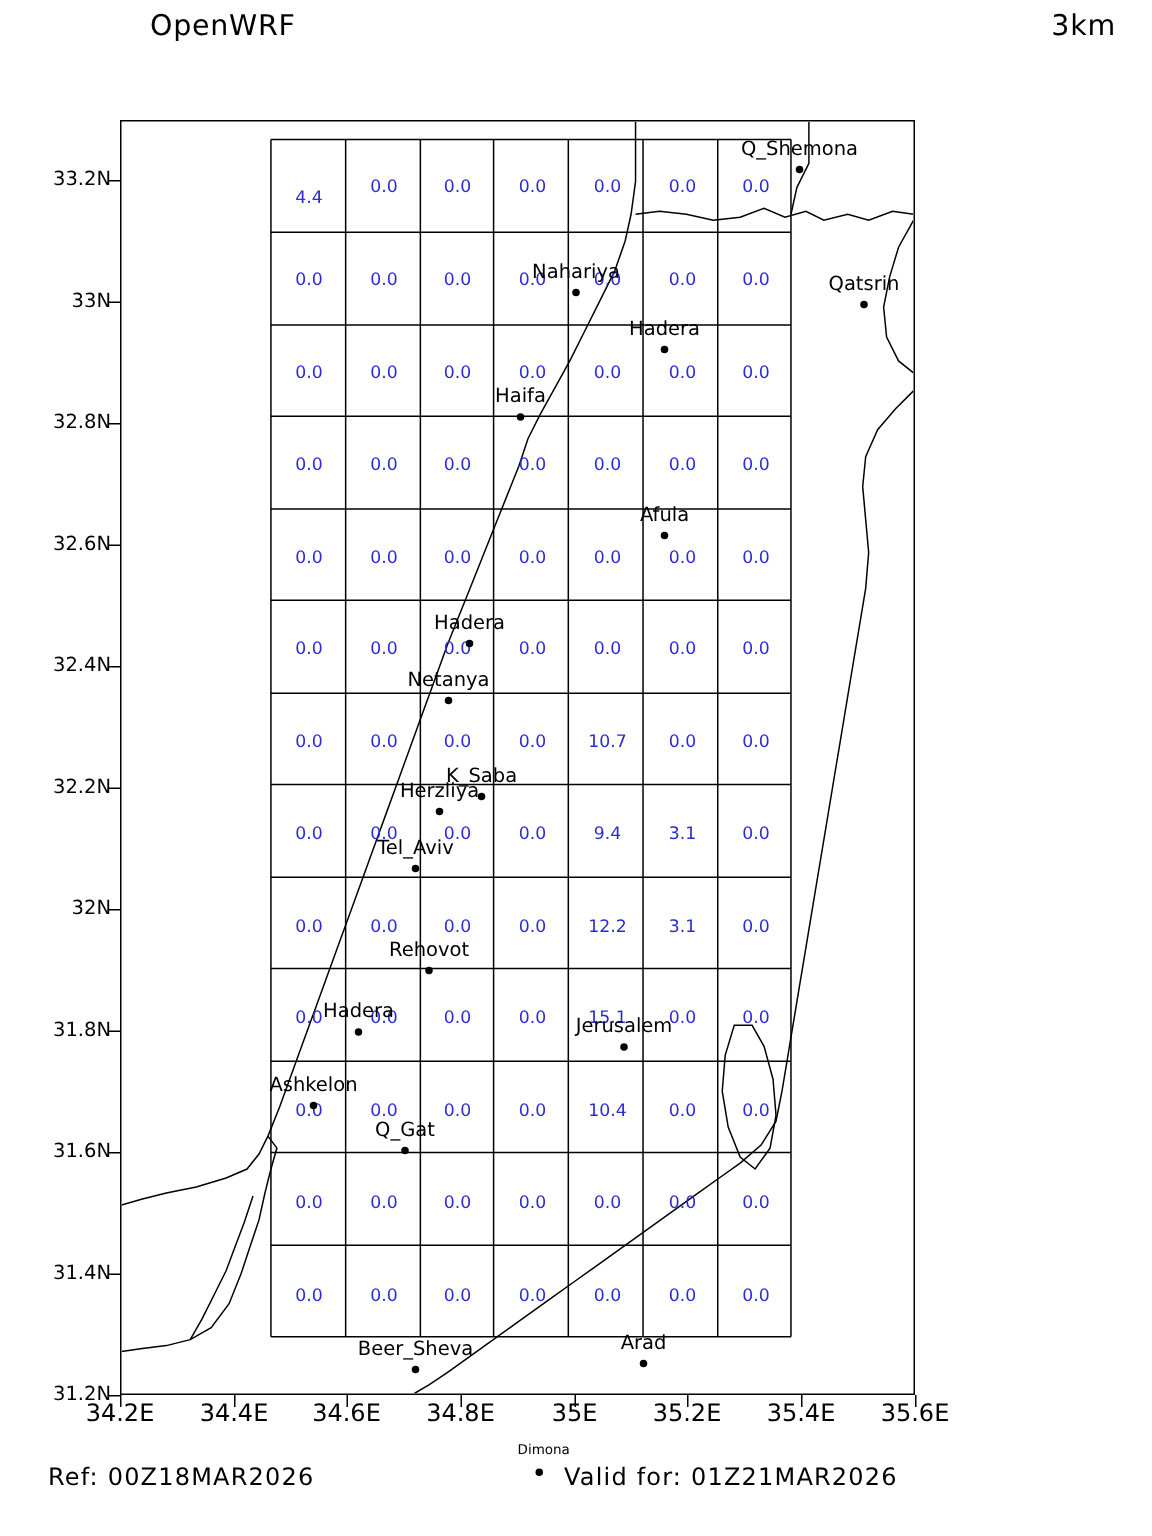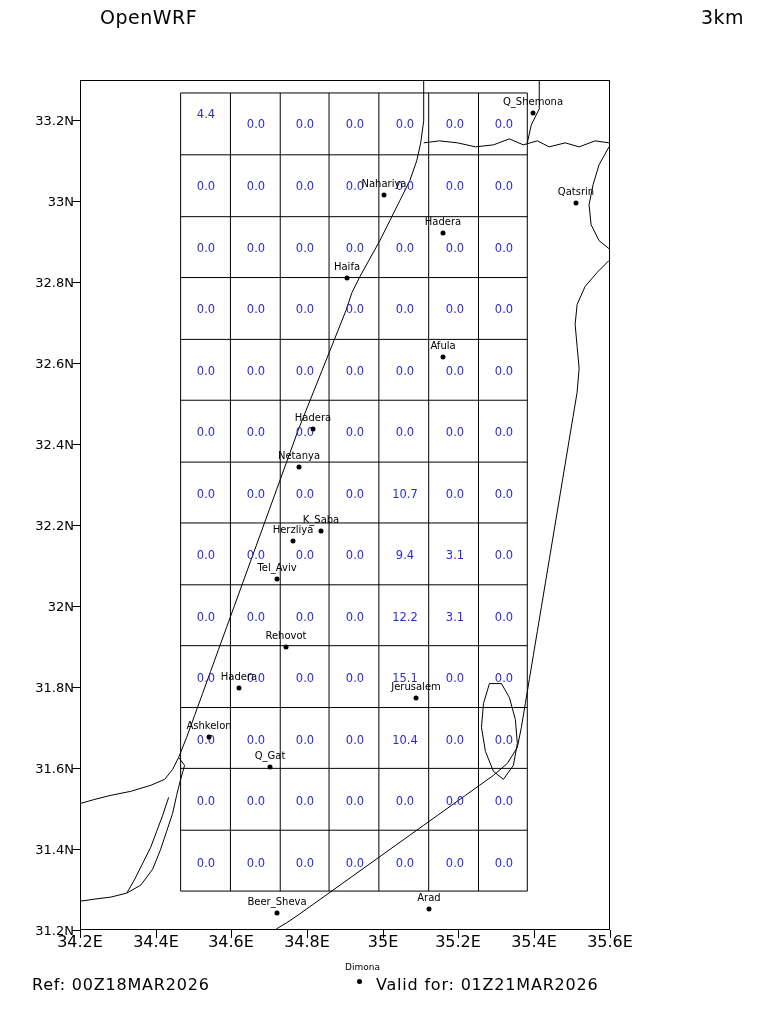--- a/index.html
+++ b/index.html
@@ -82,21 +82,21 @@
     height: 5px;
     background: #000;
     border-radius: 50%;
     transform: translate(-50%, -50%);
   }
   .city .nm {
     position: absolute;
     left: 50%;
     bottom: 6px;
     transform: translateX(-50%);
-    font-size: 10px;
+    font-size: 13px;
     white-space: nowrap;
     color: #000;
   }
   .ytick {
     position: absolute;
     right: 694px;
     font-size: 13px;
     transform: translateY(-50%);
     white-space: nowrap;
   }
@@ -220,21 +220,21 @@
         <line x1="100" y1="505" x2="448" y2="505"></line>
         <line x1="100" y1="566" x2="448" y2="566"></line>
         <line x1="100" y1="628" x2="448" y2="628"></line>
         <line x1="100" y1="689" x2="448" y2="689"></line>
         <line x1="100" y1="751" x2="448" y2="751"></line>
         <line x1="100" y1="812" x2="448" y2="812"></line>
       </g>
     </svg>
 
     <div class="cells-layer">
-      <div class="cell-val" style="left:125px;top:33px">4.4</div>
+      <div class="cell-val" style="left:125px;top:50px">4.4</div>
       <div class="cell-val" style="left:175px;top:43px">0.0</div>
       <div class="cell-val" style="left:224px;top:43px">0.0</div>
       <div class="cell-val" style="left:274px;top:43px">0.0</div>
       <div class="cell-val" style="left:324px;top:43px">0.0</div>
       <div class="cell-val" style="left:374px;top:43px">0.0</div>
       <div class="cell-val" style="left:423px;top:43px">0.0</div>
 
       <div class="cell-val" style="left:125px;top:105px">0.0</div>
       <div class="cell-val" style="left:175px;top:105px">0.0</div>
       <div class="cell-val" style="left:224px;top:105px">0.0</div>

